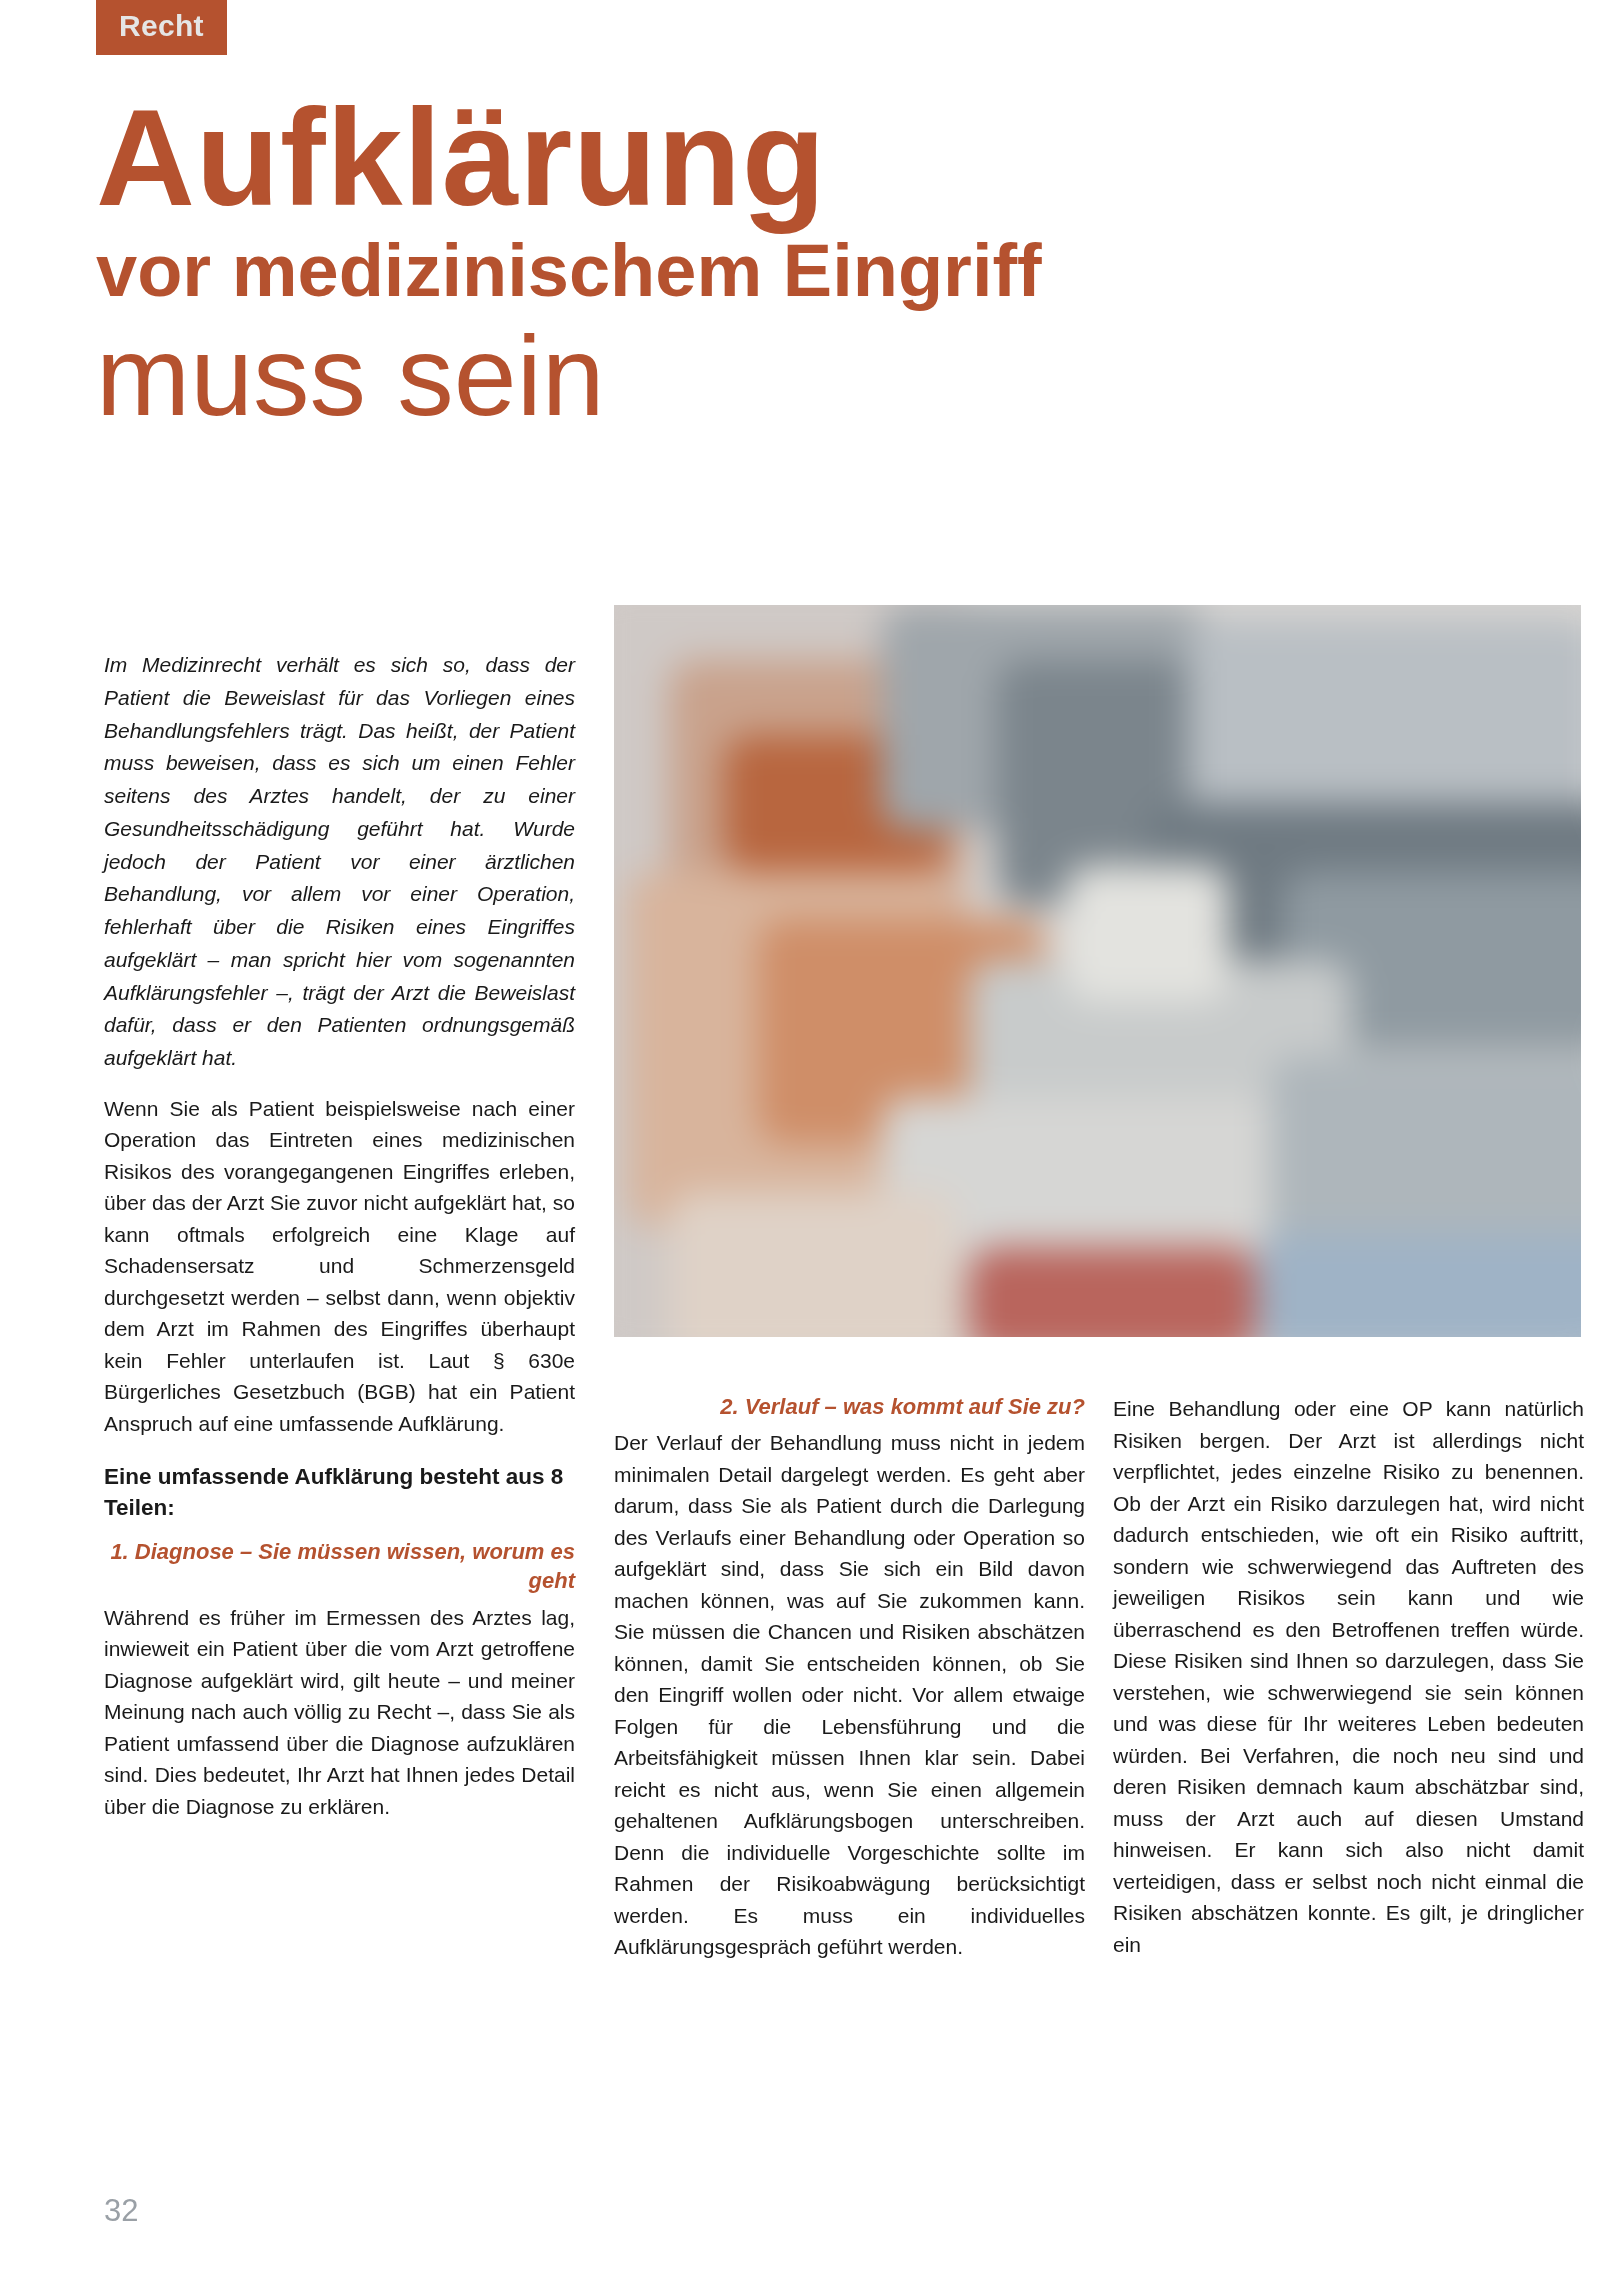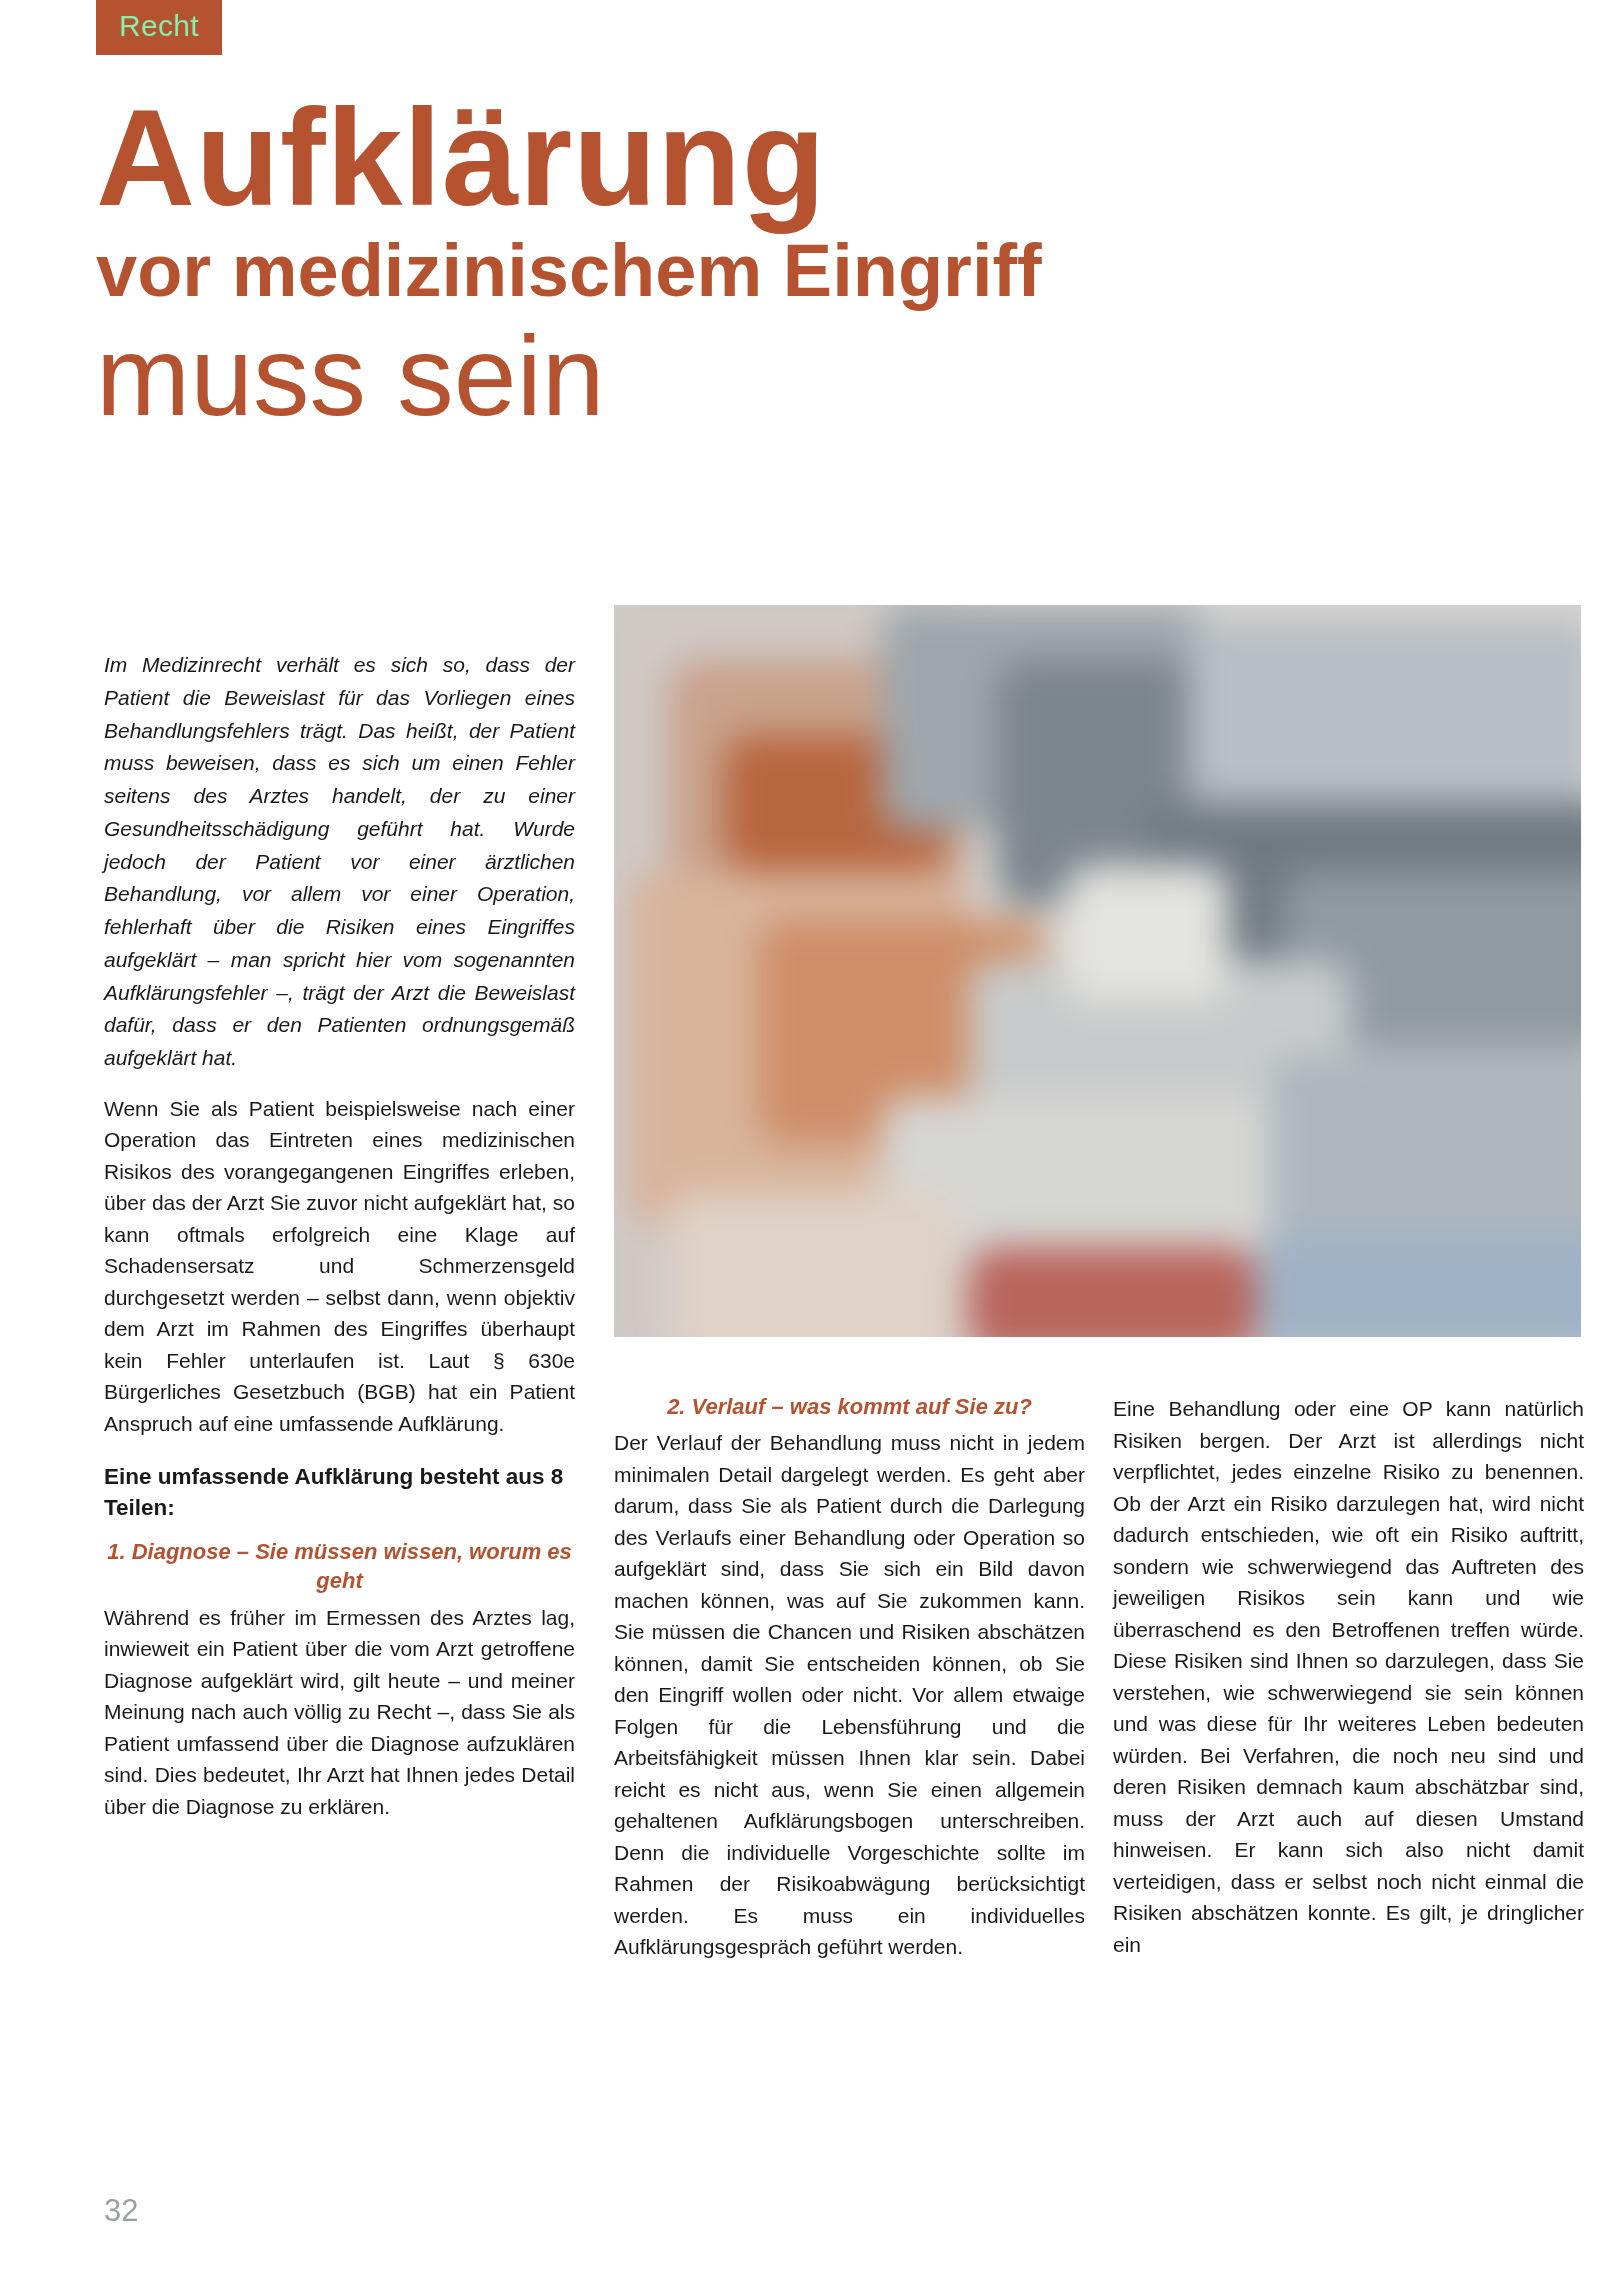--- a/index.html
+++ b/index.html
@@ -21,22 +21,22 @@
     height: 2295px;
     box-sizing: border-box;
   }
 
   
   .category-tag {
     position: absolute;
     left: 96px;
     top: 0px;
     background: #b5522f;
-    color: #86efac;
-    font-weight: normal;
+    color: #e5e5e5;
+    font-weight: bold;
     font-size: 30px;
     letter-spacing: 0.3px;
     padding: 11px 23px 13.7px 23px;
     line-height: 1;
   }
 
   
   .title-block {
     position: absolute;
     left: 96px;
@@ -112,21 +112,21 @@
     margin: 23px 0 15px 0;
     text-align: left;
   }
   .sub-heading {
     color: #b5522f;
     font-weight: bold;
     font-style: italic;
     font-size: 22px;
     line-height: 1.3;
     margin: 0 0 6.8px 0;
-    text-align: center;
+    text-align: right;
   }
   .col-mid {
     left: 614px;
     top: 1393px;
     width: 471px;
   }
   .col-right {
     left: 1113px;
     top: 1393px;
     width: 471px;

